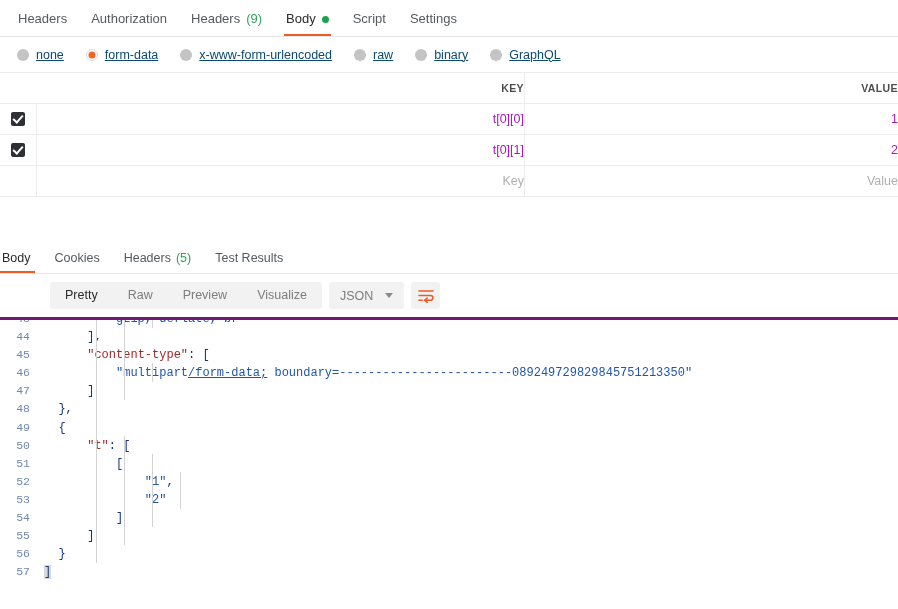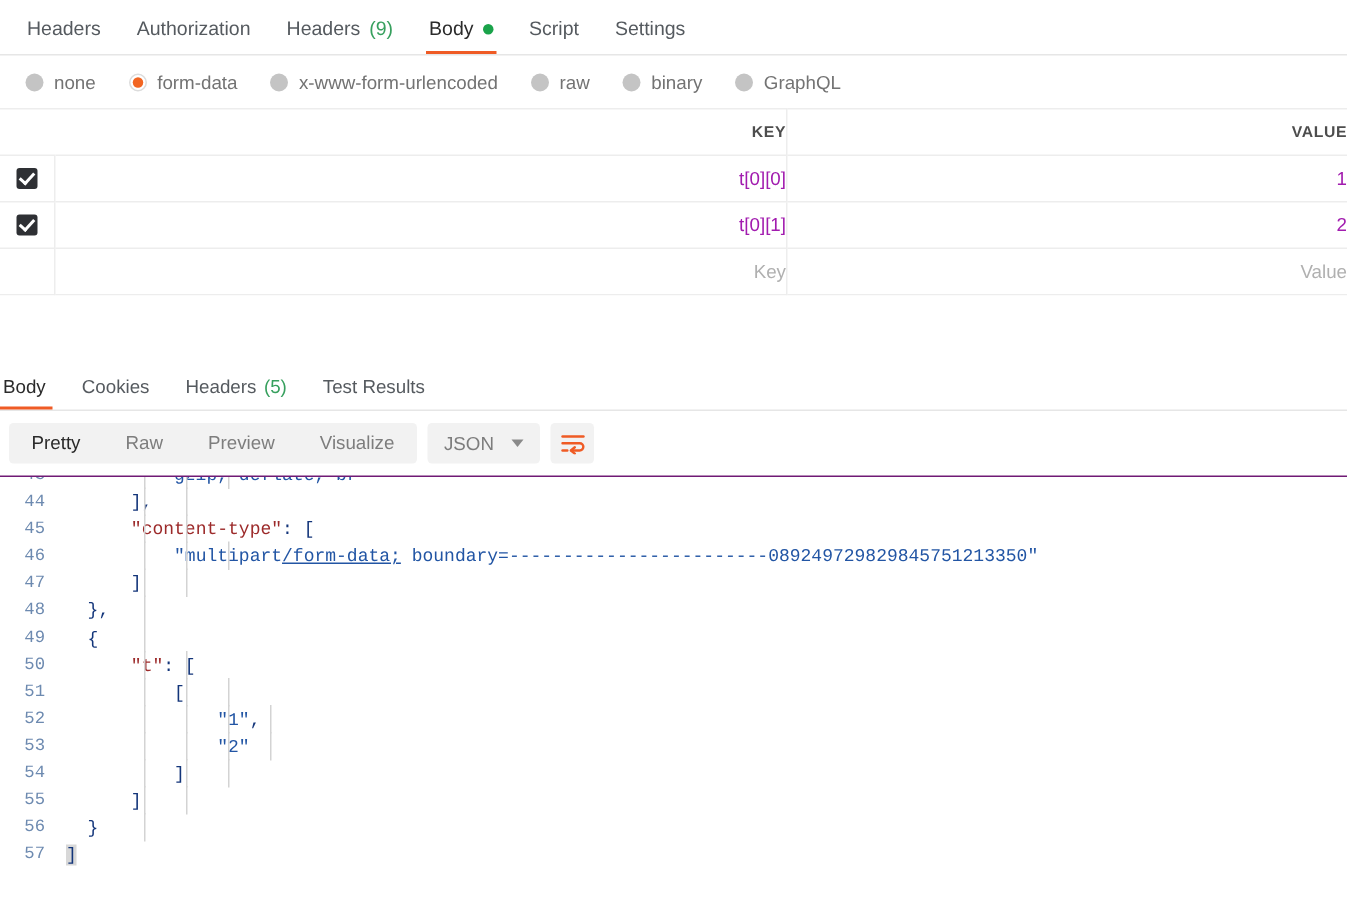--- a/index.html
+++ b/index.html
@@ -62,22 +62,23 @@
     height: 35px;
     padding-left: 17px;
     gap: 22px;
   }
   .radio-item {
     display: flex;
     align-items: center;
     gap: 7px;
     cursor: pointer;
     font-size: 12.5px;
-    color: #737373;
+    color: #0c4a6e;
     white-space: nowrap;
+    text-decoration: underline;
   }
   .radio-dot {
     width: 12px; height: 12px;
     border-radius: 50%;
     background: #c4c4c4;
     flex: none;
     box-sizing: border-box;
   }
   .radio-item.selected .radio-dot {
     background: #ffffff;
@@ -175,20 +176,21 @@
     height: 2px;
     background: #ef5b25;
   }
 
   
   .view-bar {
     display: flex;
     align-items: center;
     gap: 7px;
     padding: 8px 0 8px 6px;
+    margin-left: 44px;
   }
   .seg {
     display: flex;
     align-items: center;
     background: #f2f2f2;
     border-radius: 3px;
     height: 27px;
   }
   .seg-item {
     padding: 0 15px;
@@ -224,21 +226,21 @@
     align-items: center;
     justify-content: center;
     cursor: pointer;
   }
 
   
   .code-wrap {
     position: relative;
     height: 284px;
     overflow: hidden;
-    border-top: 1px solid #701a75;
+    border-top: 3px solid #701a75;
     padding-left: 12px;
   }
   .code {
     position: absolute;
     top: -10px;
     left: 0;
     width: 100%;
     font-family: "Liberation Mono", monospace;
     font-size: 12px;
     line-height: 18.1px;

